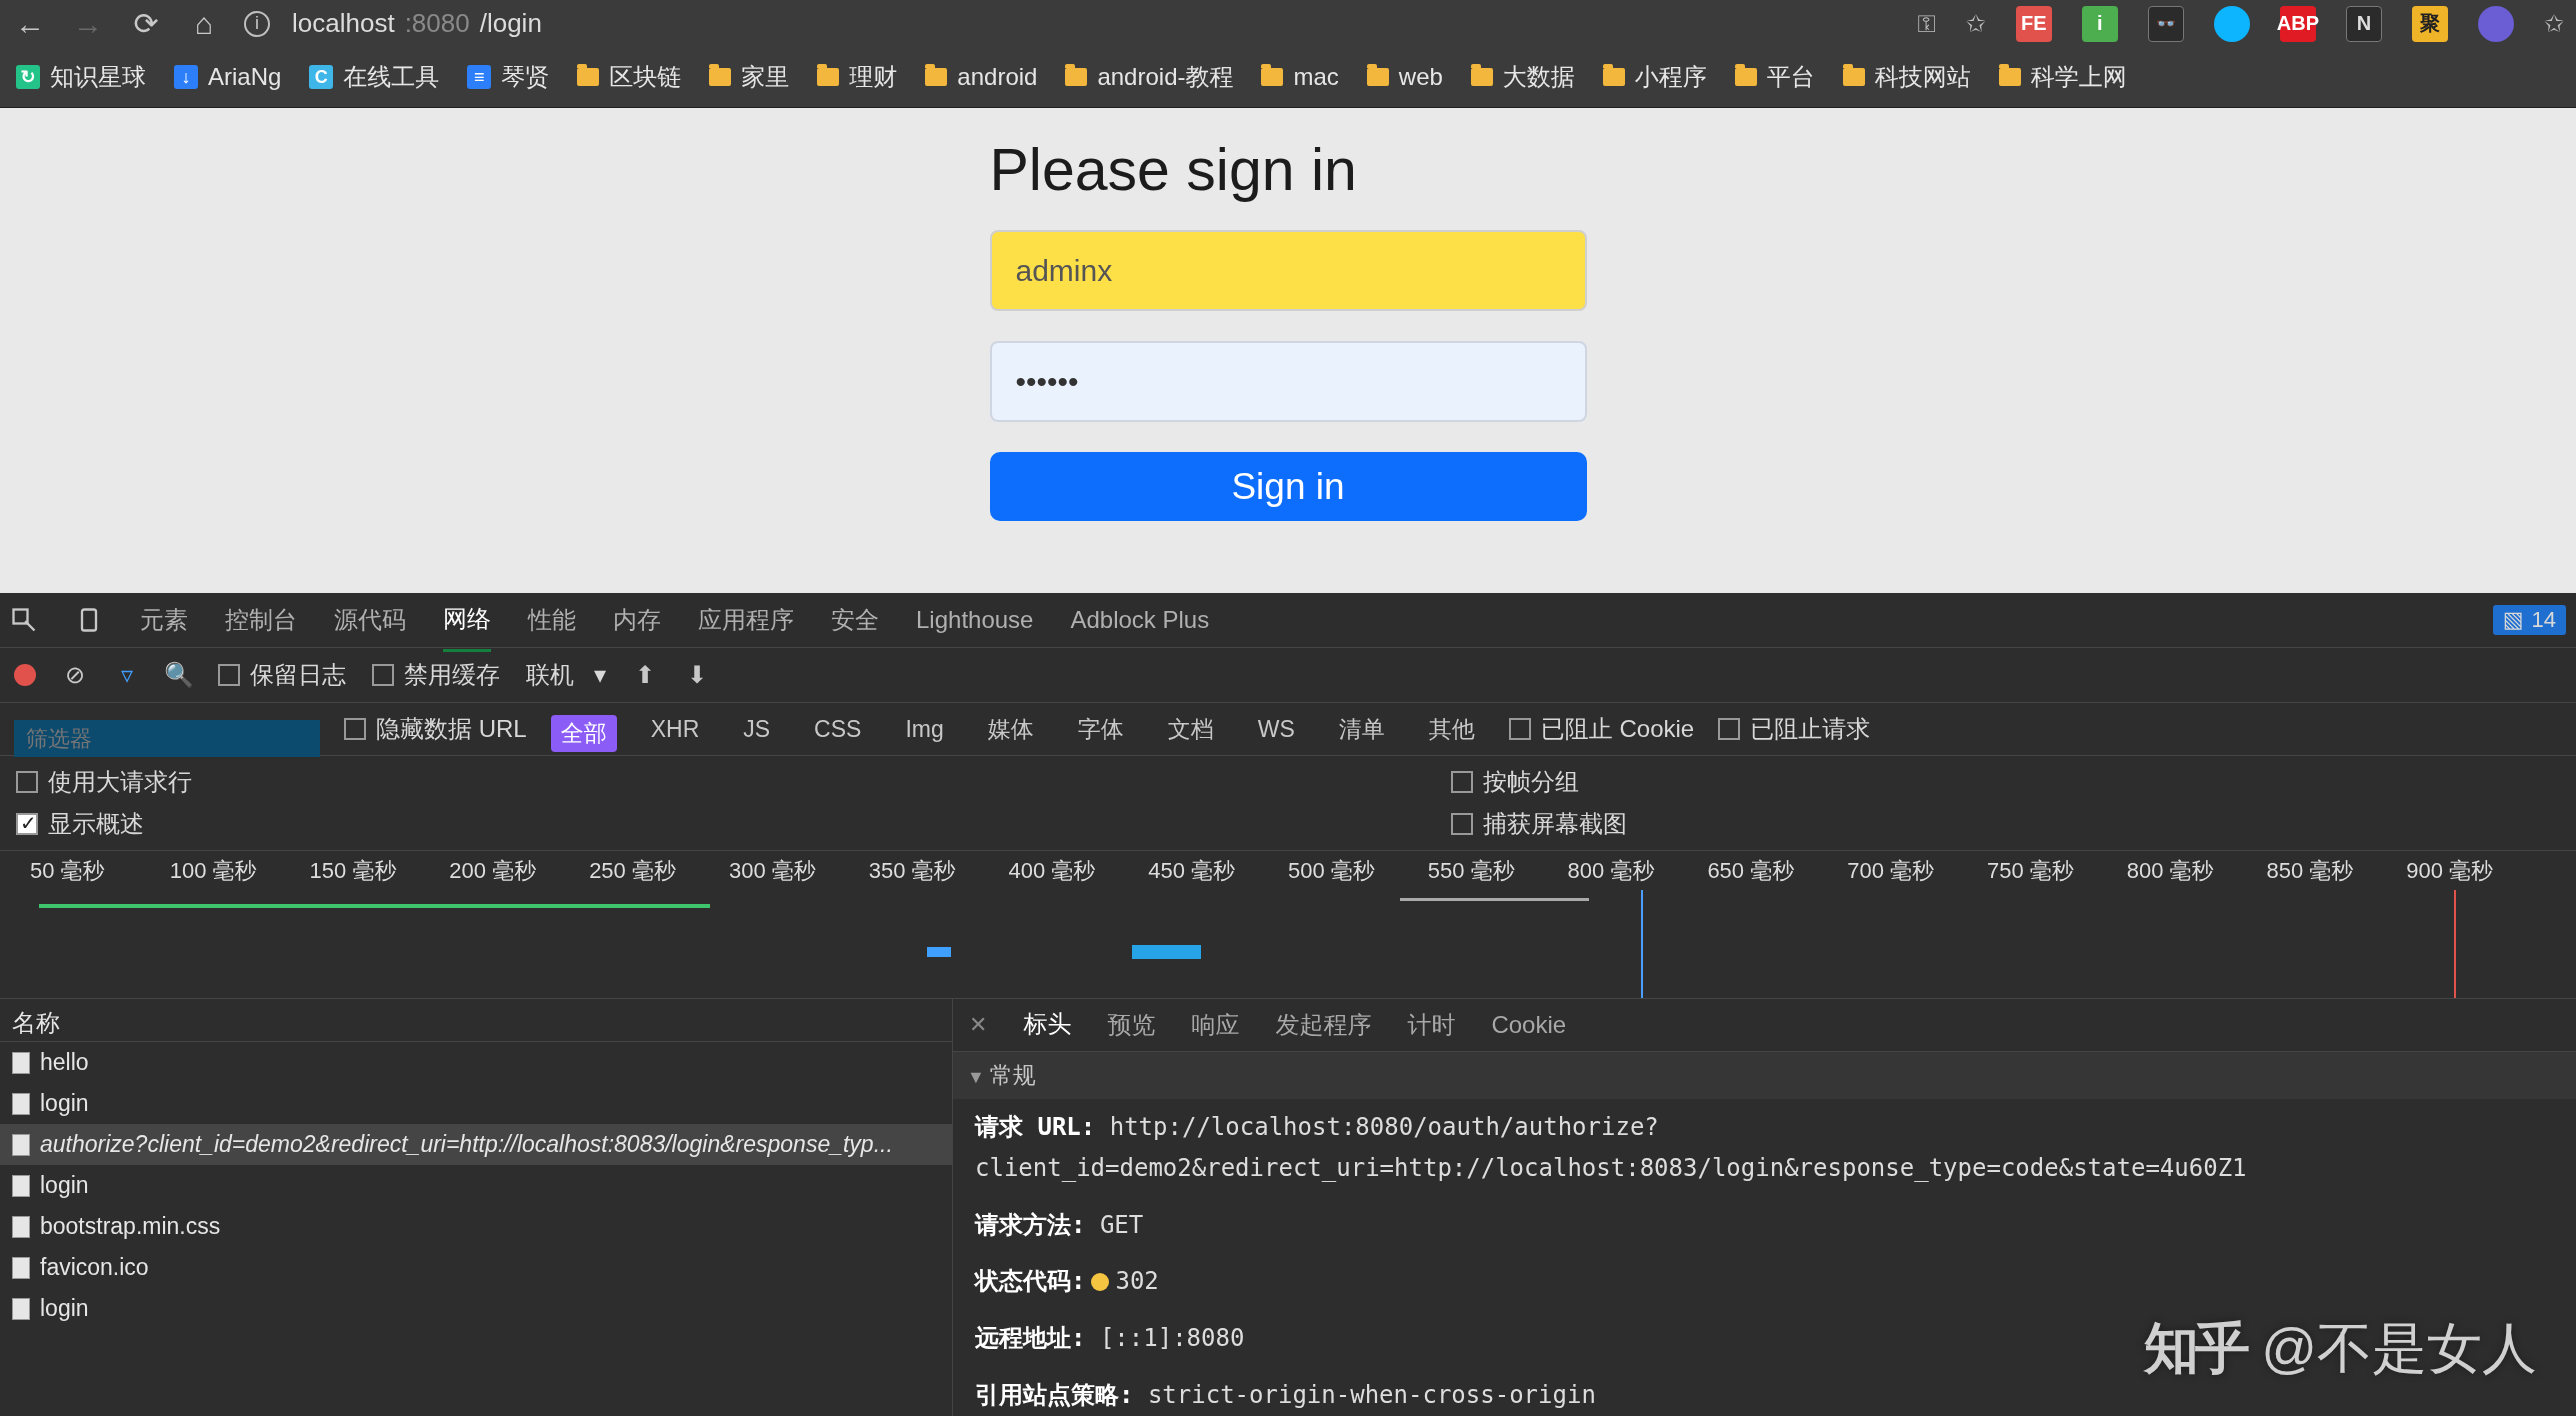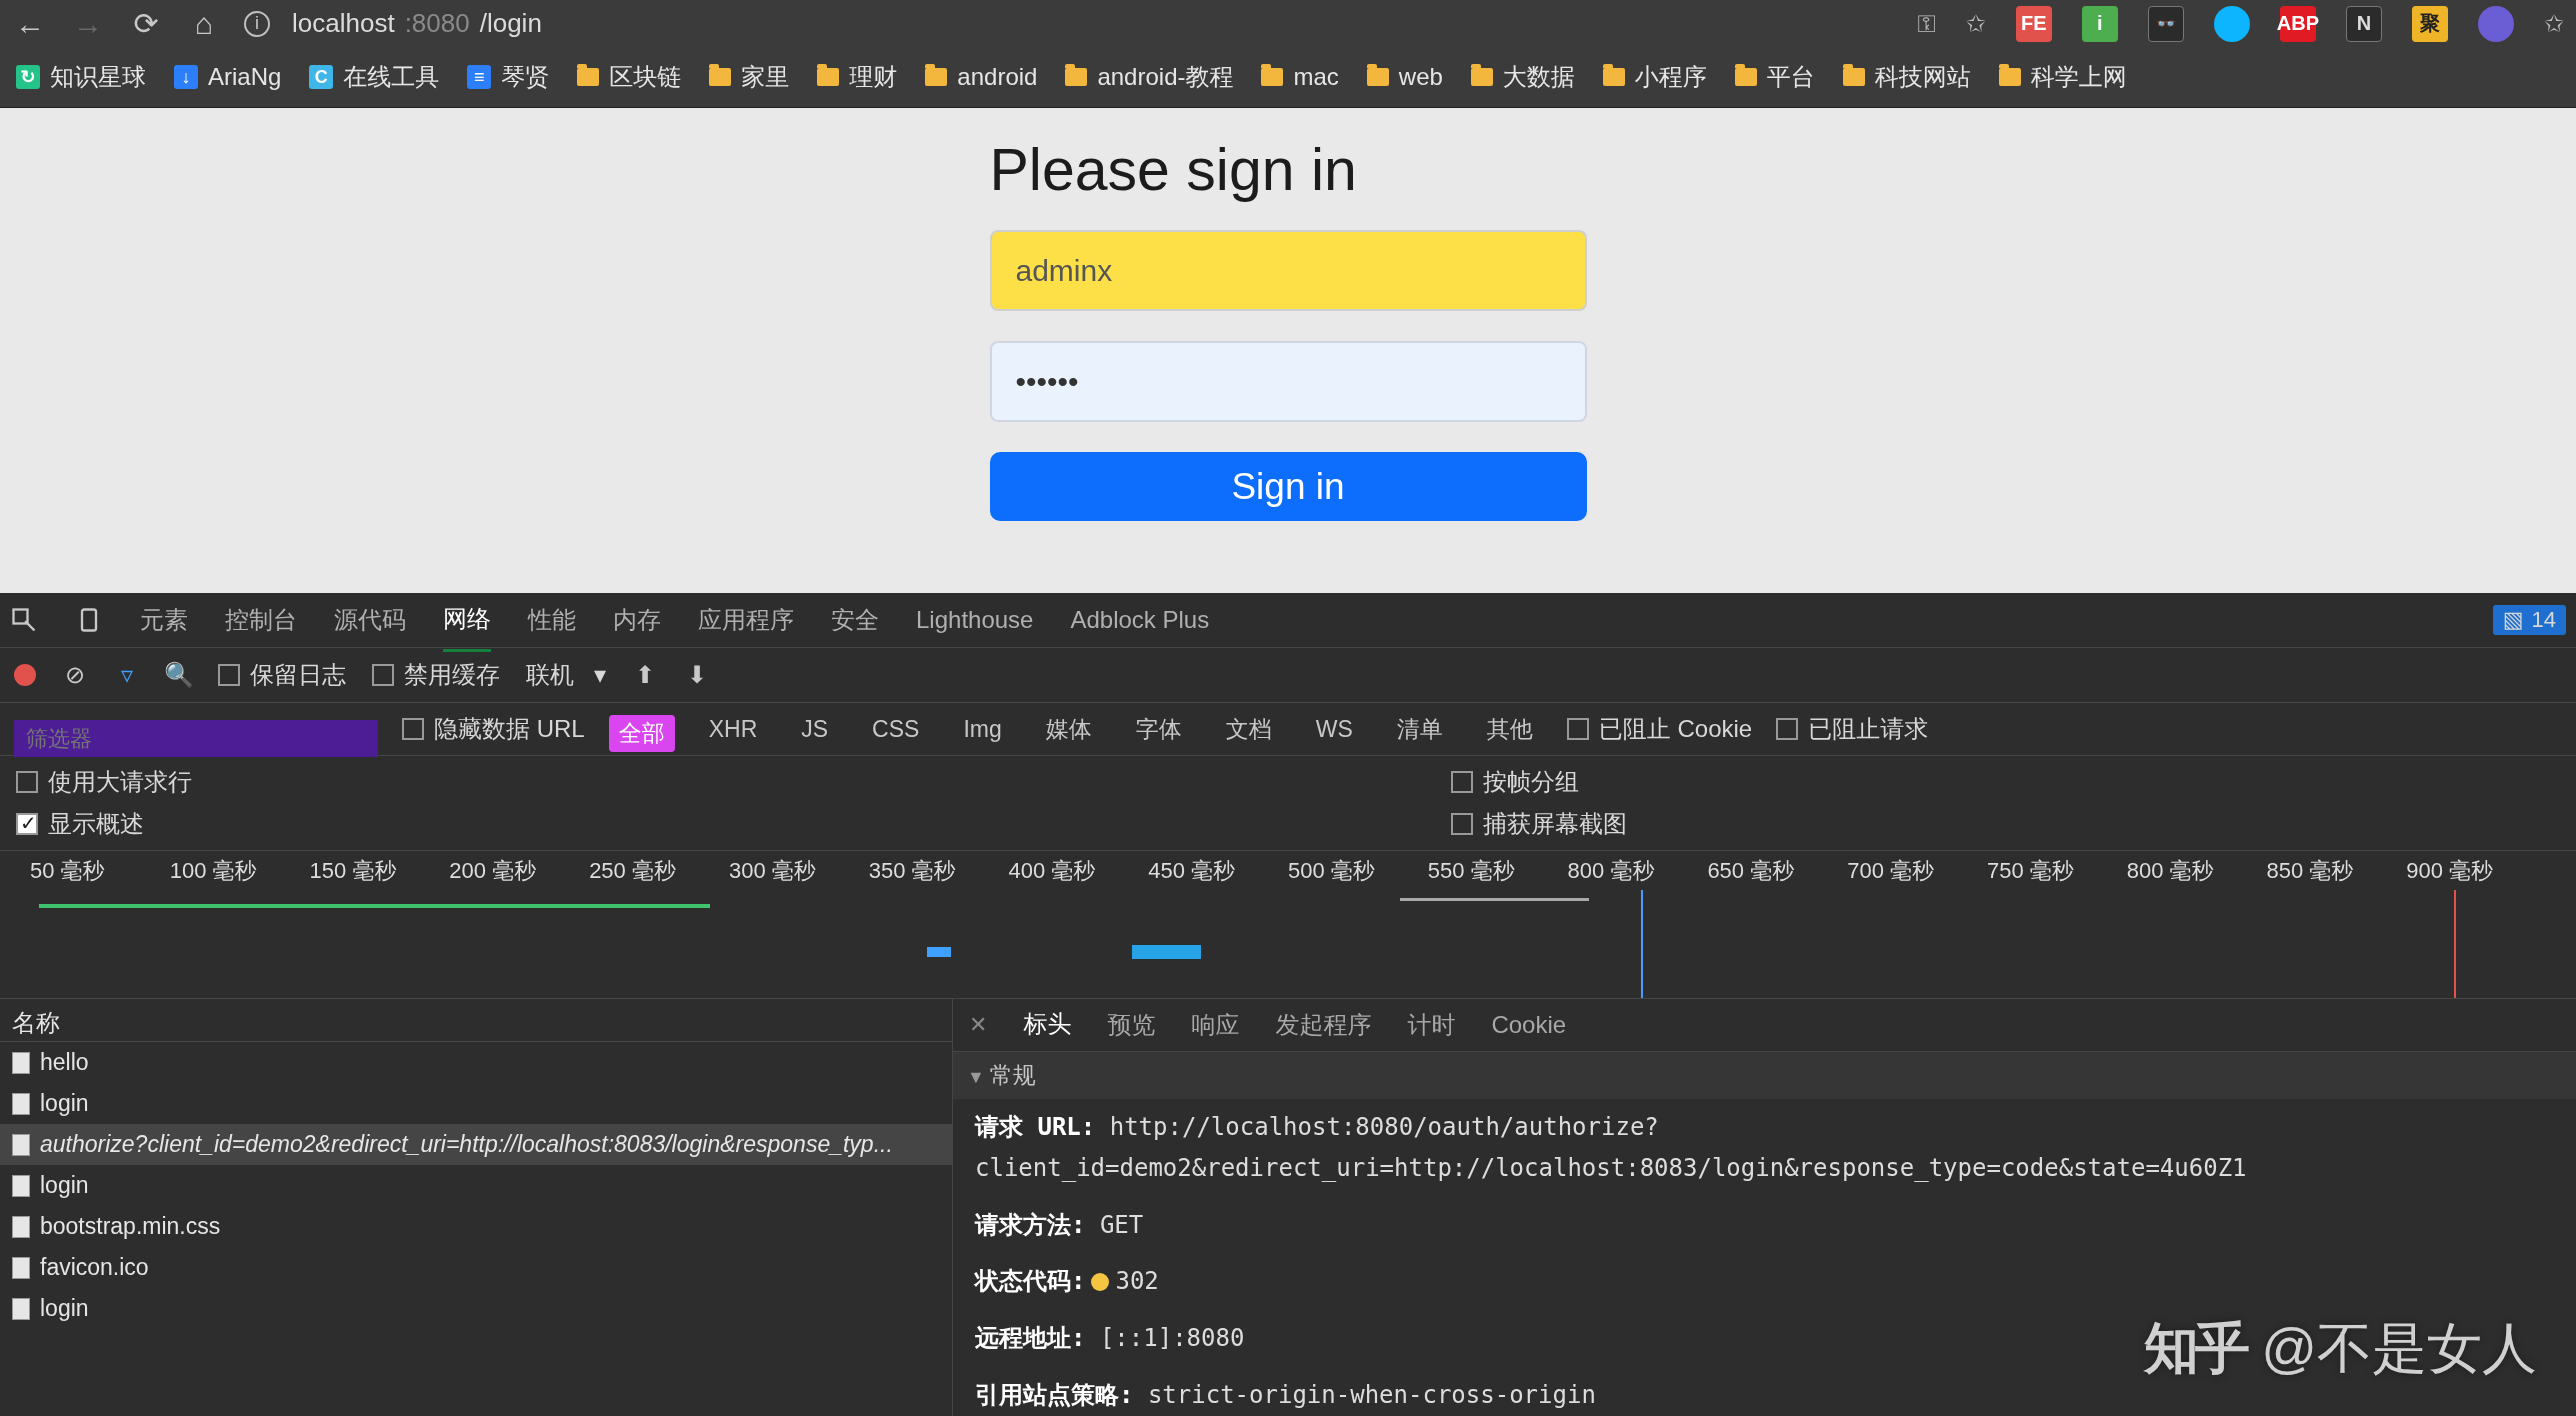--- a/index.html
+++ b/index.html
@@ -134,25 +134,25 @@
 .cb.checked { background:#fff; position:relative;}
 .cb.checked::after { content:"✓"; color:#222; position:absolute; top:-4px; left:2px; font-size:20px;}
 .sel { color:#d8d8d8; }
 
 .dt-filterbar {
   height: 53px; display:flex; align-items:center;
   padding: 0 14px; gap: 24px;
   border-bottom: 1px solid #454545;
 }
 .filter-input {
-  background:#4c1d95; border:none; width: 364px; height:37px;
+  background:#0c4a6e; border:none; width: 306px; height:37px;
   color:#aaa; padding:0 12px; font-size:22px;margin-top:19px;
 }
 .ftag { font-size:23px; color:#c8c8c8; padding:3px 10px; cursor:pointer;}
-.ftag.active { background:#d946ef; border-radius:4px; color:#fff;margin-top:9px;}
+.ftag.active { background:#8b5cf6; border-radius:4px; color:#fff;margin-top:9px;}
 
 .dt-checksrow {
   display:flex; border-bottom:1px solid #454545;
 }
 .dt-checksrow .col { padding:10px 16px; display:flex; flex-direction:column; gap:10px;}
 .dt-checksrow .col:first-child { width:1435px; }
 
 .timeline {
   height: 148px; border-bottom:1px solid #454545;
   position:relative; overflow:hidden;

